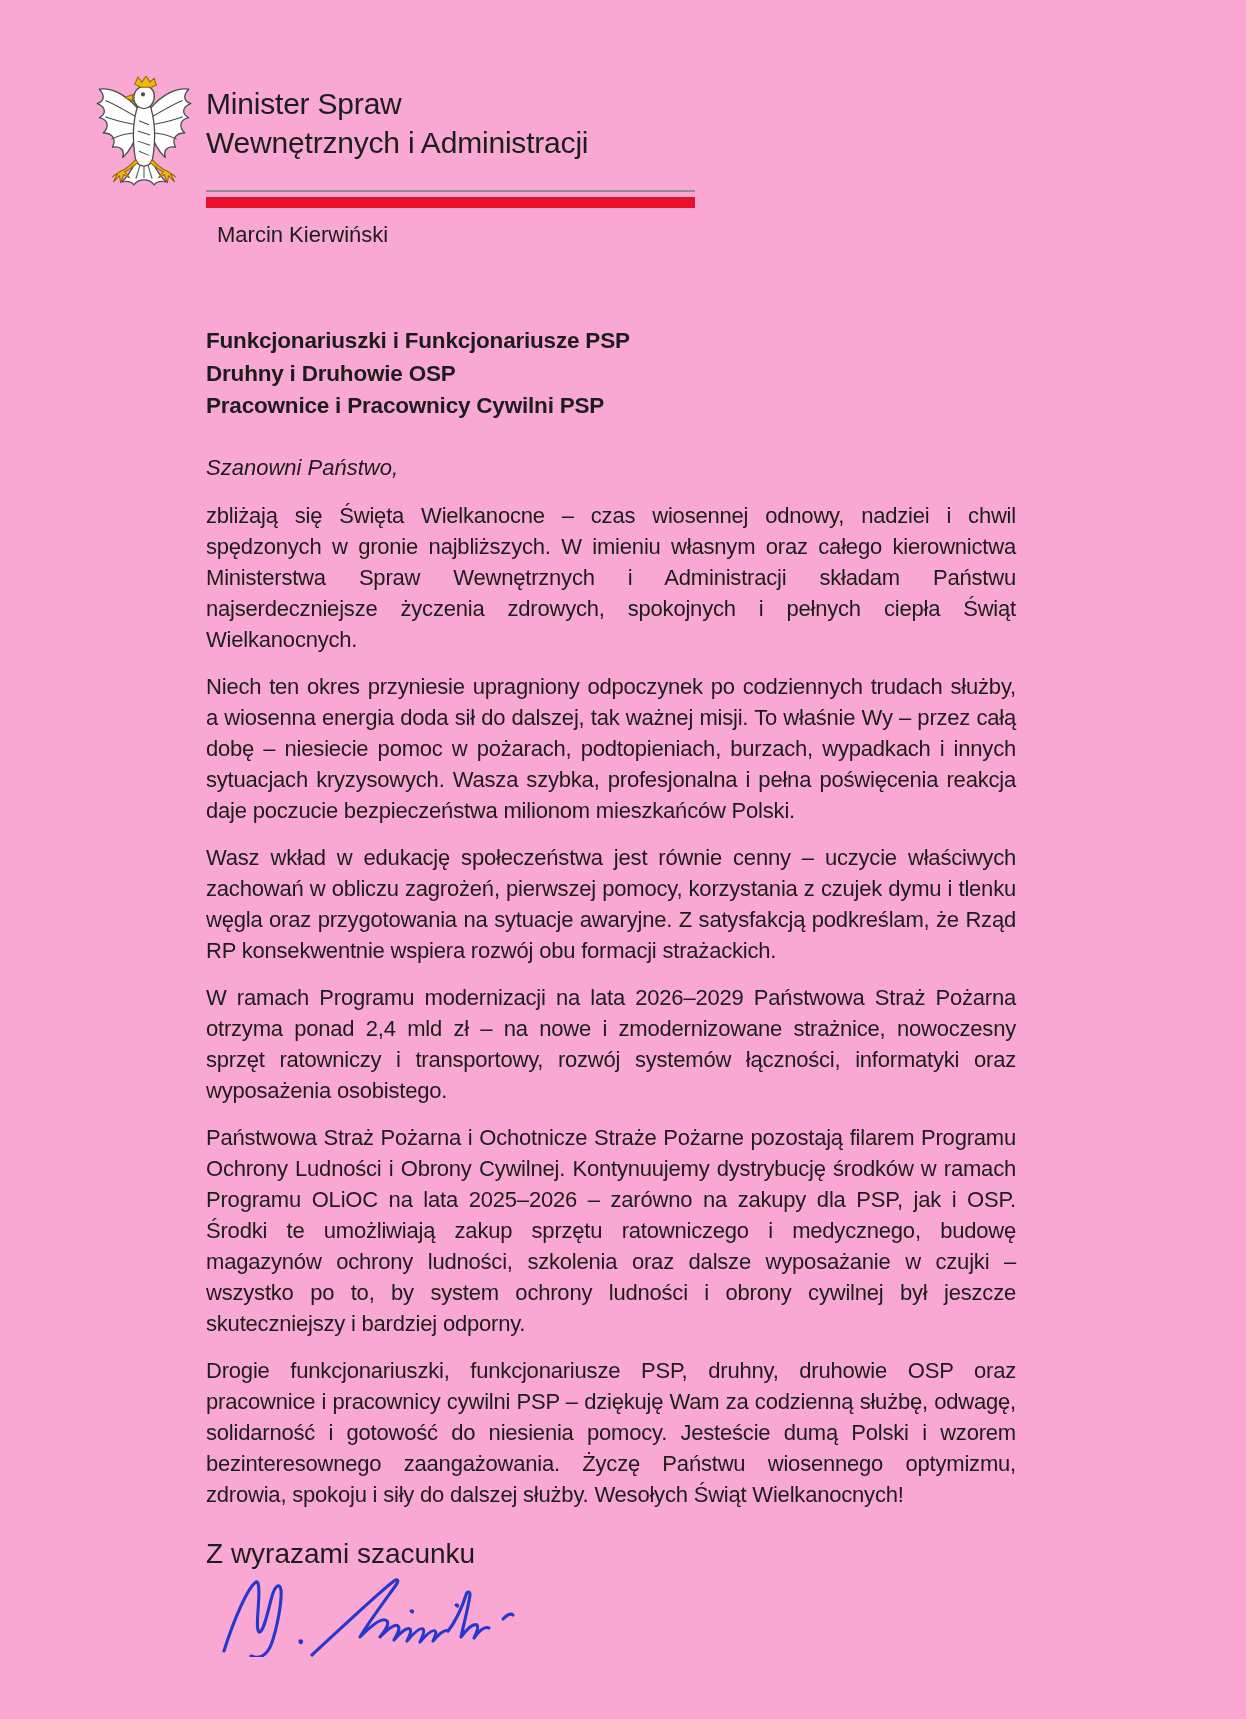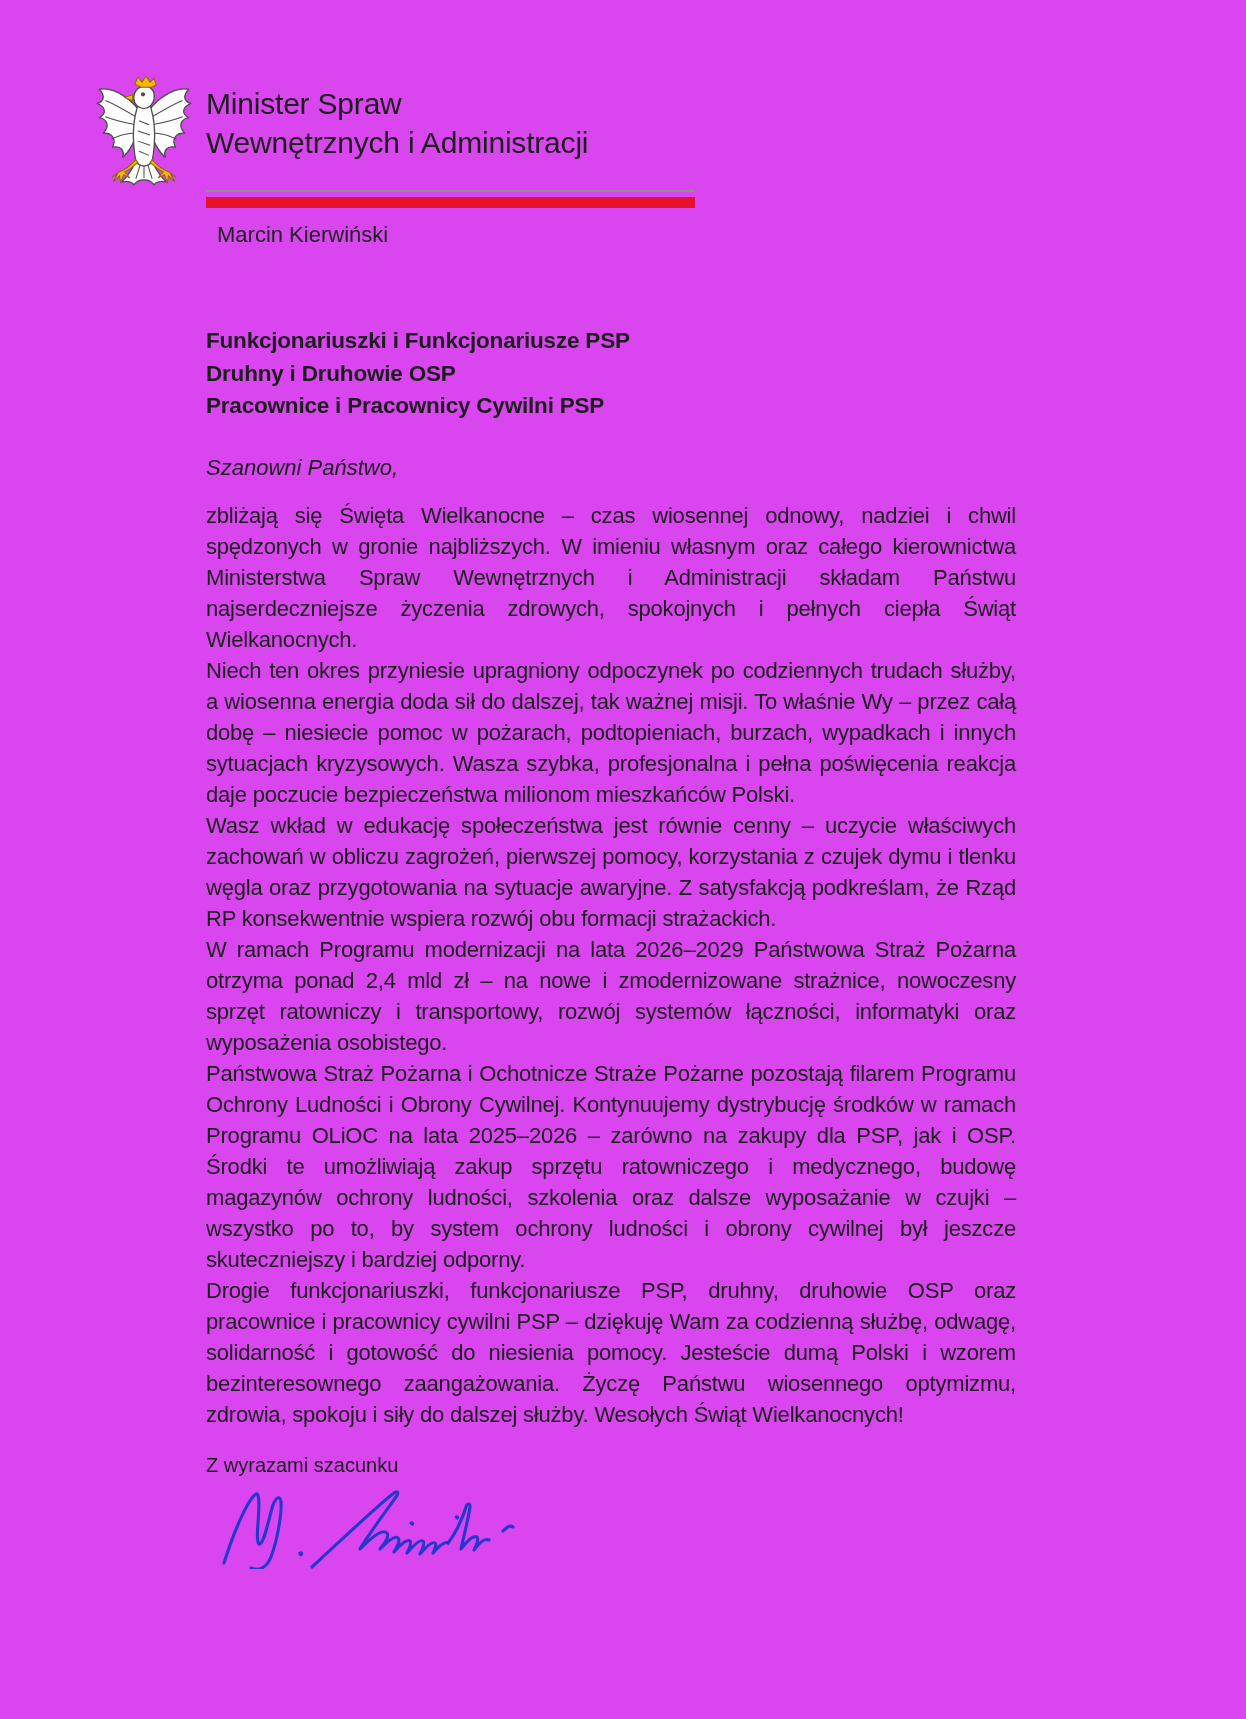--- a/index.html
+++ b/index.html
@@ -1,19 +1,19 @@
 <!DOCTYPE html>
 <html lang="pl"><head>
 <meta charset="utf-8">
 <style>
   html,body{margin:0;padding:0;background:#ffffff;}
   .page{
     position:relative;
     width:1246px;height:1719px;
-    background:#d946ef;
+    background:#f9a8d4;
     font-family:"Liberation Sans", sans-serif;
     color:#1c1c1c;
     overflow:hidden;
   }
   
   .emblem{position:absolute;left:93px;top:76px;width:102px;height:116px;}
   .ministry-title{
     position:absolute;left:206px;top:84px;
     font-size:30px;line-height:39px;letter-spacing:-0.2px;
     color:#1d1d1d;white-space:nowrap;
@@ -22,22 +22,22 @@
   .flag-line-red{position:absolute;left:206px;top:197px;width:489px;height:11px;background:#e8112d;}
   .minister-name{position:absolute;left:206px;top:221px;font-size:22px;line-height:28px;margin-left:11px;}
   
   .content{position:absolute;left:206px;top:281px;width:810px;}
   .addressees{font-weight:700;font-size:22.5px;line-height:32.5px;letter-spacing:-0.2px;margin-top:44px;}
   .salutation{font-style:italic;font-size:22px;line-height:31px;margin-top:29px;}
   .body-text p{
     font-size:22px;line-height:31px;letter-spacing:-0.2px;
     text-align:justify;margin:17px 0 0 0;
   }
-  .body-text p + p{margin-top:0;}
-  .closing{font-size:20px;line-height:31px;margin-top:20px;}
+  .body-text p + p{margin-top:16px;}
+  .closing{font-size:28px;line-height:31px;margin-top:28px;}
   .signature{margin:2px 0 0 14px;display:block;}
 </style>
 </head>
 <body>
 
 <div class="page">
 
   <svg class="emblem" viewBox="0 0 100 114" xmlns="http://www.w3.org/2000/svg">
     <g stroke="#4d4d4d" stroke-width="1.3" stroke-linejoin="round" fill="#ffffff">
 

